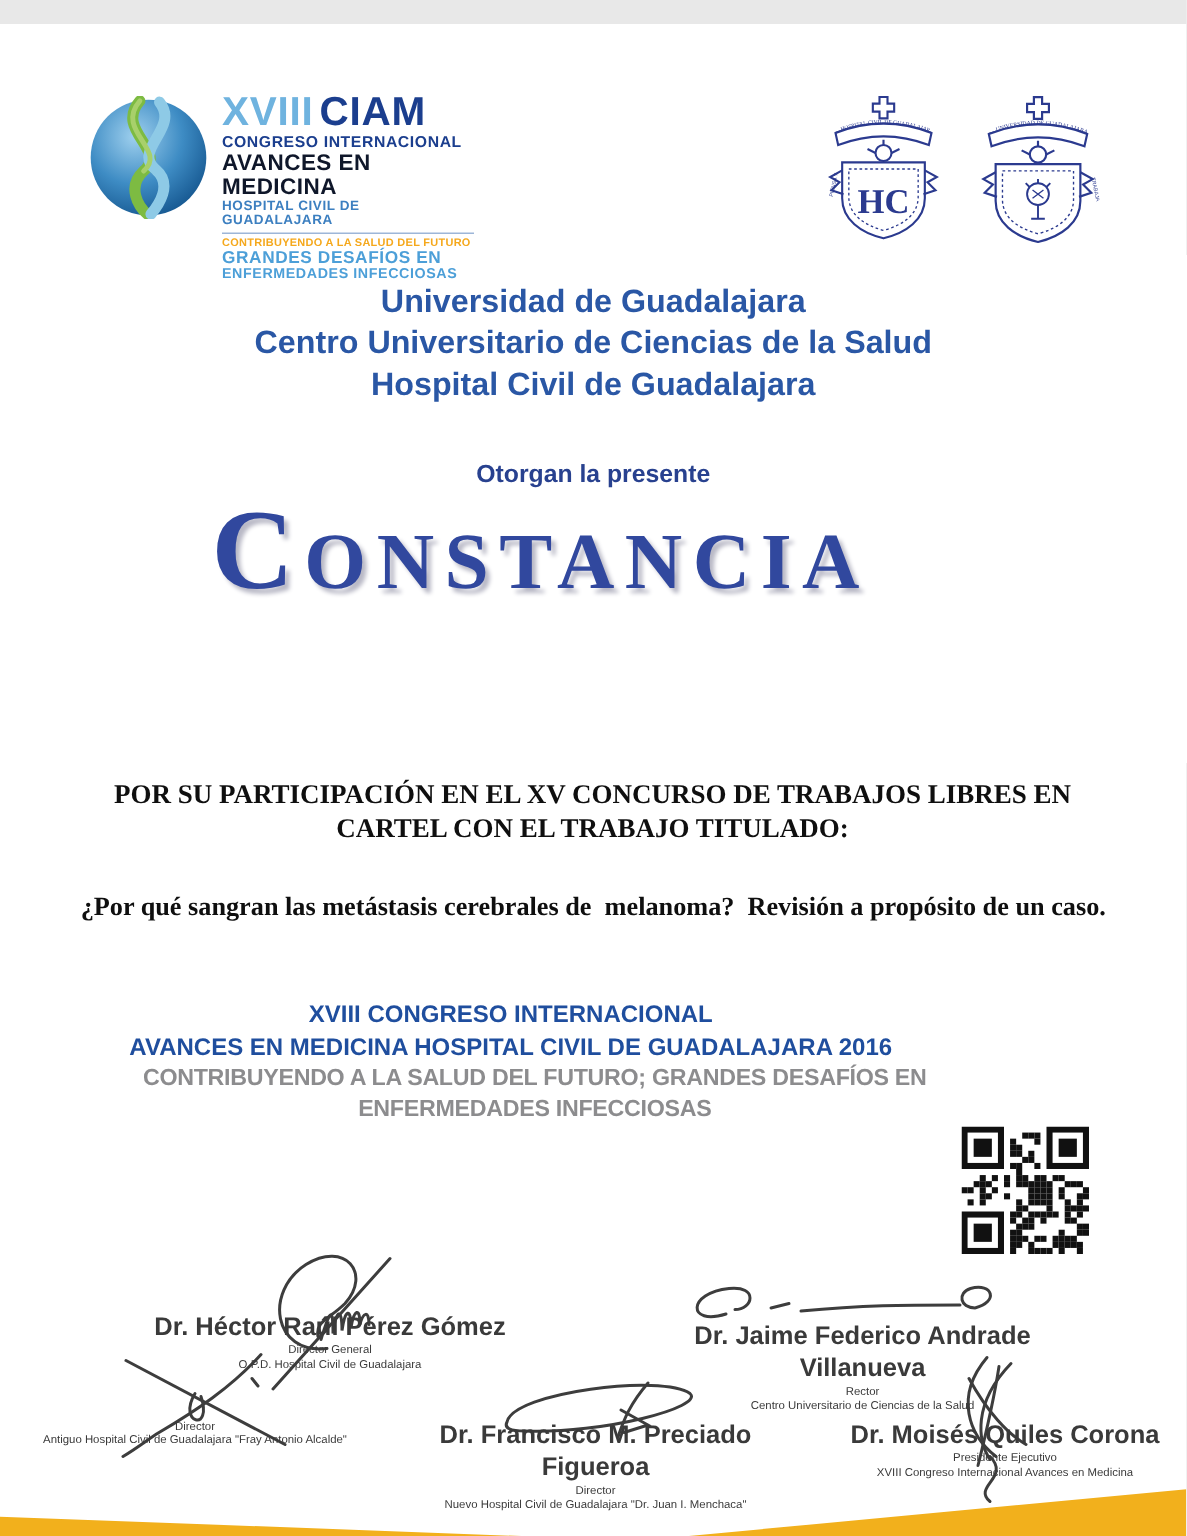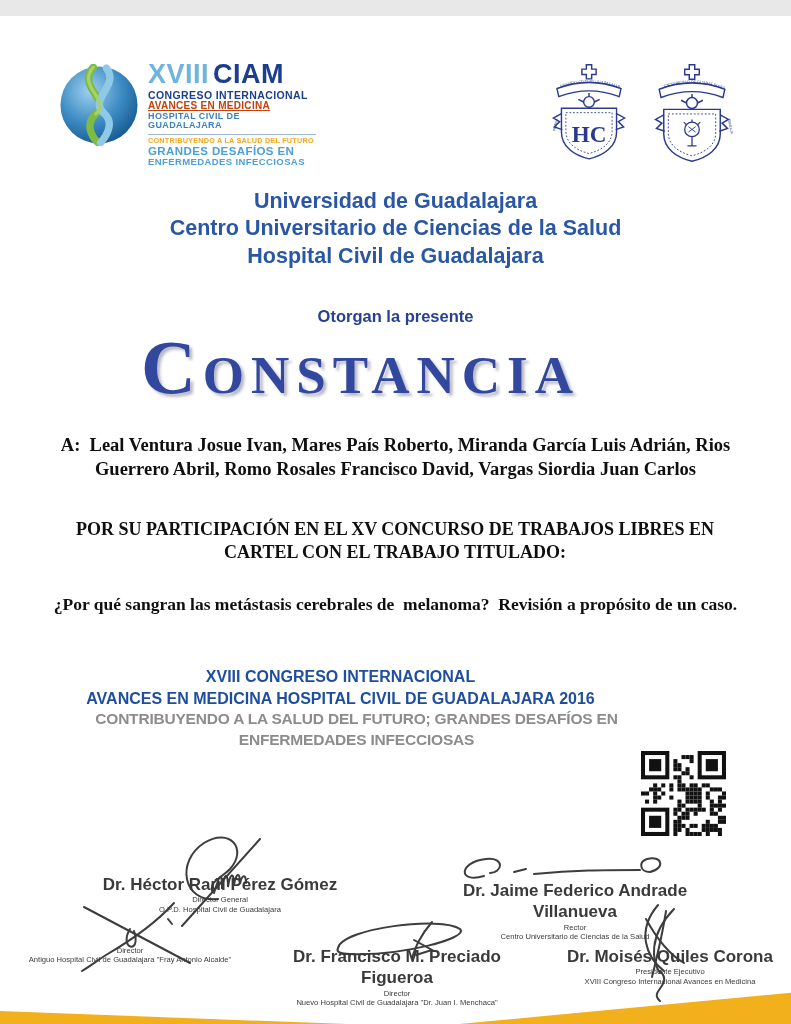--- a/index.html
+++ b/index.html
@@ -7,21 +7,21 @@
         font-family:"Liberation Sans",sans-serif;}
 
   
   .logo-group{position:absolute;left:58px;top:44px;display:flex;align-items:flex-start;}
   .logo-sphere{width:82px;height:82px;margin-top:4px;}
   .logo-text{margin-left:8px;width:168px;line-height:1.05;}
   .lt-main{font-weight:bold;font-size:27px;letter-spacing:.5px;}
   .lt-xviii{color:#6fb3df;}
   .lt-ciam{color:#1b3e8e;margin-left:4px;}
   .lt-l1{color:#1b3e8e;font-weight:bold;font-size:10.5px;letter-spacing:.4px;margin-top:2px;}
-  .lt-l2{color:#c2410c;font-weight:bold;font-size:10px;letter-spacing:.3px;text-decoration:underline;}
+  .lt-l2{color:#0f172a;font-weight:bold;font-size:15px;letter-spacing:.3px;}
   .lt-l3{color:#3c7fc0;font-weight:bold;font-size:9px;letter-spacing:.4px;}
   .lt-div{height:1px;background:#9db6d8;margin:3px 0 2px 0;}
   .lt-l4{color:#f5a81c;font-weight:bold;font-size:7.3px;letter-spacing:.2px;}
   .lt-l5{color:#4c9fd8;font-weight:bold;font-size:11.5px;letter-spacing:.4px;margin-top:1px;}
   .lt-l6{color:#4c9fd8;font-weight:bold;font-size:9.5px;letter-spacing:.4px;}
   .crest{position:absolute;top:46px;}
   .crest.left{left:549px;width:80px;}
   .crest.right{left:651px;width:82px;}
 
   
@@ -141,22 +141,20 @@
   <div class="uni-block">
     <div>Universidad de Guadalajara</div>
     <div>Centro Universitario de Ciencias de la Salud</div>
     <div>Hospital Civil de Guadalajara</div>
   </div>
 
   <div class="otorgan">Otorgan la presente</div>
 
   <div class="constancia">Constancia</div>
 
-  <p class="serif-bold recipients">A:  Leal Ventura Josue Ivan, Mares País Roberto, Miranda García Luis Adrián, Rios
-Guerrero Abril, Romo Rosales Francisco David, Vargas Siordia Juan Carlos</p>
 
   <p class="serif-bold participation">POR SU PARTICIPACIÓN EN EL XV CONCURSO DE TRABAJOS LIBRES EN
 CARTEL CON EL TRABAJO TITULADO:</p>
 
   <p class="serif-bold work-title">¿Por qué sangran las metástasis cerebrales de  melanoma?  Revisión a propósito de un caso.</p>
 
   <div class="congress">
     <div class="blue">XVIII CONGRESO INTERNACIONAL</div>
     <div class="blue">AVANCES EN MEDICINA HOSPITAL CIVIL DE GUADALAJARA 2016</div>
     <div class="gray">CONTRIBUYENDO A LA SALUD DEL FUTURO; GRANDES DESAFÍOS EN ENFERMEDADES INFECCIOSAS</div>

